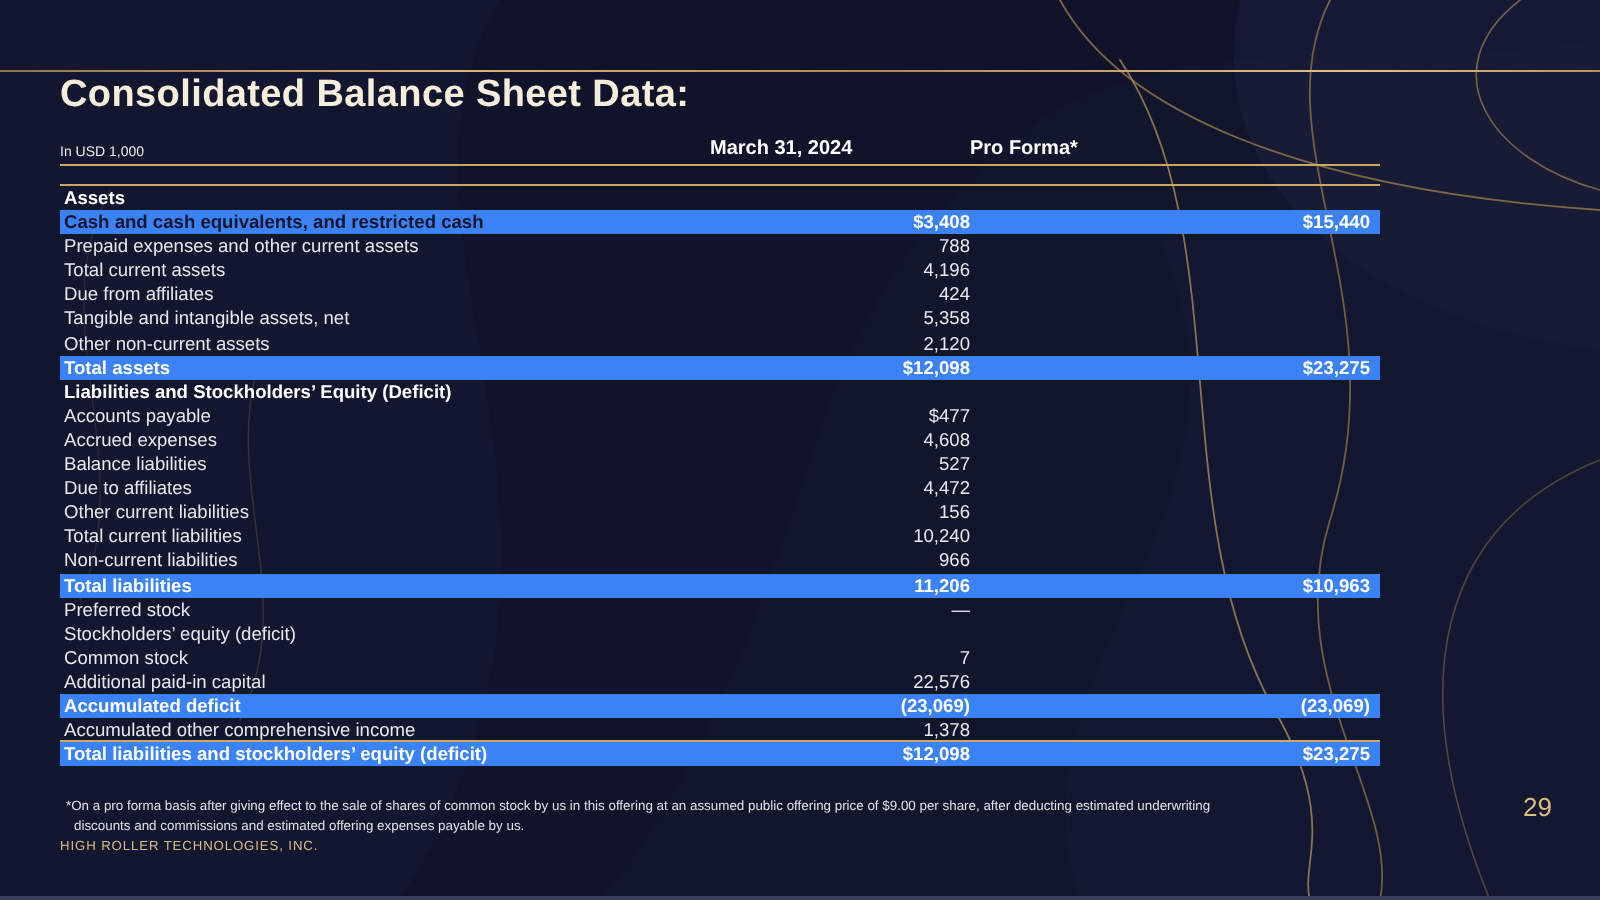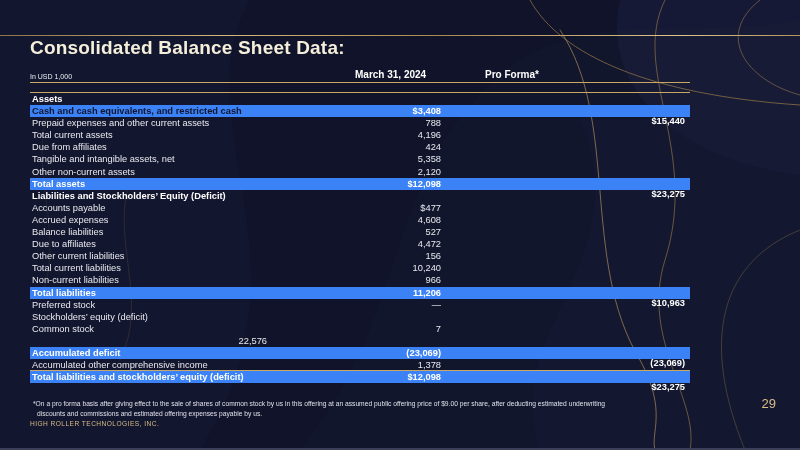--- a/index.html
+++ b/index.html
@@ -16,24 +16,24 @@
   .title{position:absolute;left:30px;top:37px;font-size:19px;font-weight:bold;
     color:#f4eeda;letter-spacing:.2px;white-space:nowrap;}
   .table{position:absolute;left:30px;top:62px;width:660px;}
   .thead{display:grid;grid-template-columns:1fr 130px 205px;align-items:end;
     border-bottom:1px solid #c8a863;padding-bottom:2px;height:18px;}
   .unit{font-size:7px;color:#eceef3;align-self:end;}
   .col-h{font-size:10px;font-weight:bold;color:#fff;white-space:nowrap;}
   .col-h.c2{padding-right:5px;}
   .header-gap{height:9px;border-bottom:1px solid #c8a863;}
   .row{display:grid;grid-template-columns:1fr 130px 205px;height:12.1px;
-    line-height:12.2px;font-size:9.3px;box-sizing:border-box;gap:44px;}
+    line-height:12.2px;font-size:9.3px;box-sizing:border-box;}
   .row .lbl{padding-left:2px;white-space:nowrap;overflow:hidden;}
   .row .v{text-align:right;white-space:nowrap;font-variant-numeric:tabular-nums;}
-  .row .v2{padding-right:5px;margin-top:10px;}
+  .row .v2{padding-right:5px;}
   .row.section .lbl{font-weight:bold;color:#ffffff;}
   .row.highlight{background:#3b82f6;}
   .row.highlight .lbl,.row.highlight .v{font-weight:bold;color:#ffffff;}
   .row.highlight.dark-label .lbl{color:#12152e;}
   .row.underline{border-bottom:1px solid #c8a863;}
   .footnote{position:absolute;left:33px;top:399px;width:595px;
     font-size:6.7px;line-height:9.5px;color:#dfe1e8;
     margin:0;padding-left:4px;text-indent:-4px;}
   .footer-text{position:absolute;left:30px;top:420px;font-size:6.6px;
     color:#d9bd85;letter-spacing:.45px;white-space:nowrap;}
@@ -165,20 +165,21 @@
         <div class="lbl">Stockholders’ equity (deficit)</div>
         <div class="v v1"></div>
         <div class="v v2"></div>
       </div>
       <div class="row data">
         <div class="lbl">Common stock</div>
         <div class="v v1">7</div>
         <div class="v v2"></div>
       </div>
       <div class="row data">
+        <div class="lbl">Additional paid-in capital</div>
         <div class="v v1">22,576</div>
         <div class="v v2"></div>
       </div>
       <div class="row highlight">
         <div class="lbl">Accumulated deficit</div>
         <div class="v v1">(23,069)</div>
         <div class="v v2">(23,069)</div>
       </div>
       <div class="row data underline">
         <div class="lbl">Accumulated other comprehensive income</div>

